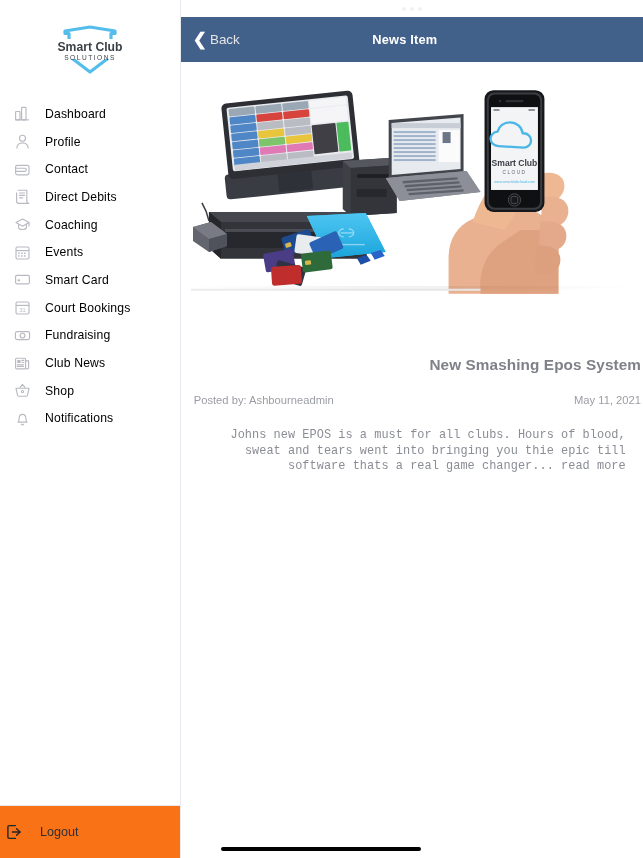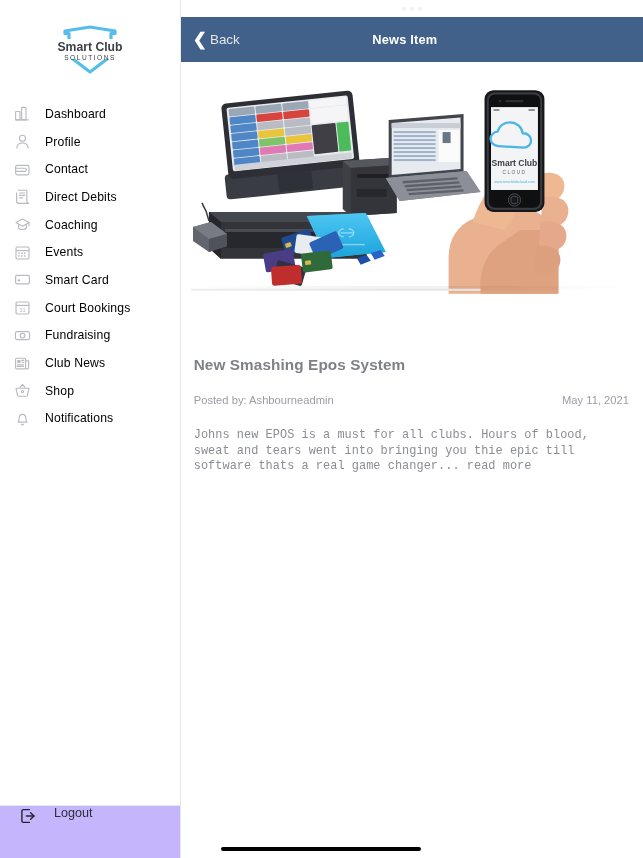--- a/index.html
+++ b/index.html
@@ -42,24 +42,24 @@
   .nav-icon svg { display: block; }
   .nav-label {
     font-size: 12.2px;
     color: #000000;
     letter-spacing: .15px;
     white-space: nowrap;
   }
 
   .footer {
     height: 53px;
-    background: #c4b5fd;
+    background: #f97316;
     border-top: 1px solid #e8e9ee;
-    display: flex; align-items: flex-start;
-    padding-left: 18px;
+    display: flex; align-items: center;
+    padding-left: 4px;
     cursor: pointer;
   }
   .footer-icon { width: 20px; height: 20px; margin-right: 16px; display:flex; align-items:center; justify-content:center;}
   .footer-label { font-size: 12.6px; color: #2d2f36; }
 
   
   .main { flex: 1 1 auto; height: 858px; position: relative; background: #ffffff; display:flex; flex-direction:column;}
 
   .statusbar {
     height: 17px; width:100%;
@@ -105,21 +105,21 @@
     background: #ffffff;
     overflow: hidden;
   }
   .hero svg { display:block; width: 100%; height: 100%; }
   .hero-shadow {
     position:absolute; left: 0; right: 0; bottom: 2px; height: 6px;
     background: radial-gradient(ellipse at 50% 0%, rgba(0,0,0,0.07), rgba(0,0,0,0) 70%);
   }
 
   
-  .article { padding: 0 14px 0 13px; }
+  .article { padding: 0 2px 0 13px; text-align: right; }
   .article-title {
     margin-top: 62px;
     font-size: 15.3px;
     color: #7f8189;
     letter-spacing: .1px;
   }
   .meta {
     margin-top: 20px;
     display: flex; align-items: baseline; justify-content: space-between;
   }

